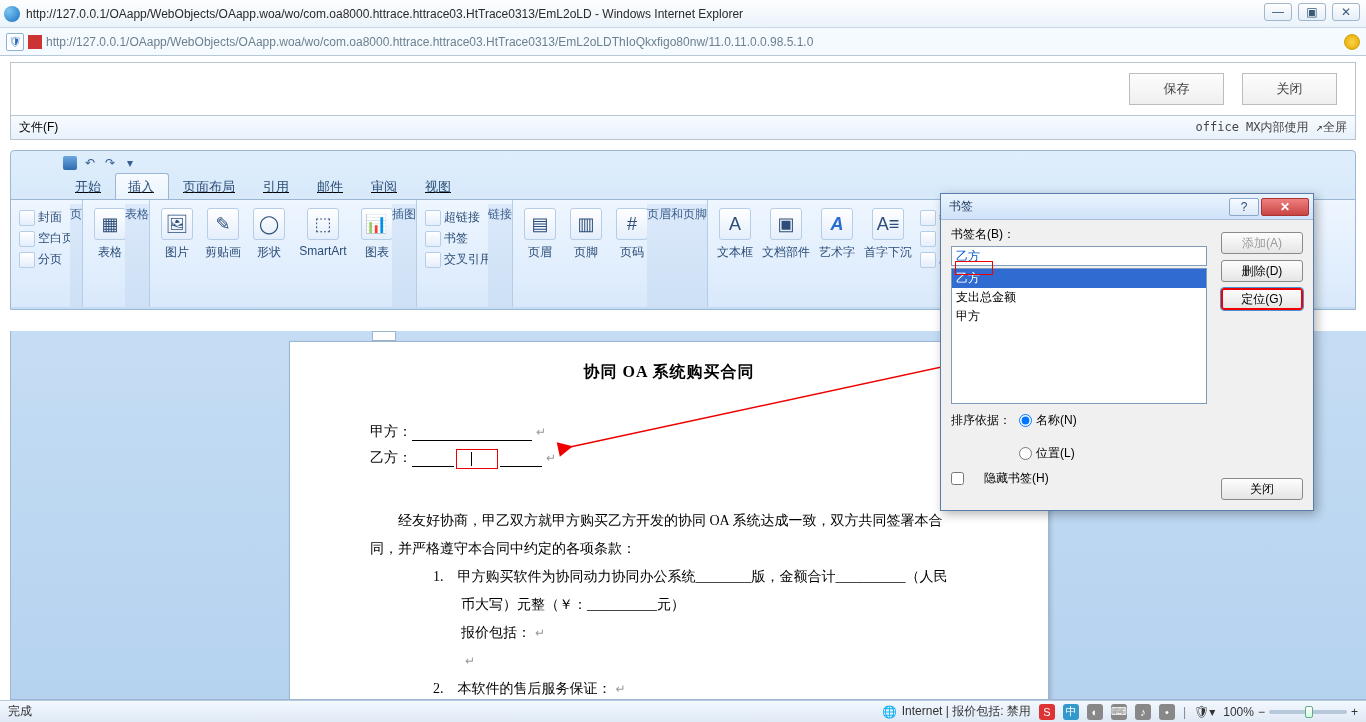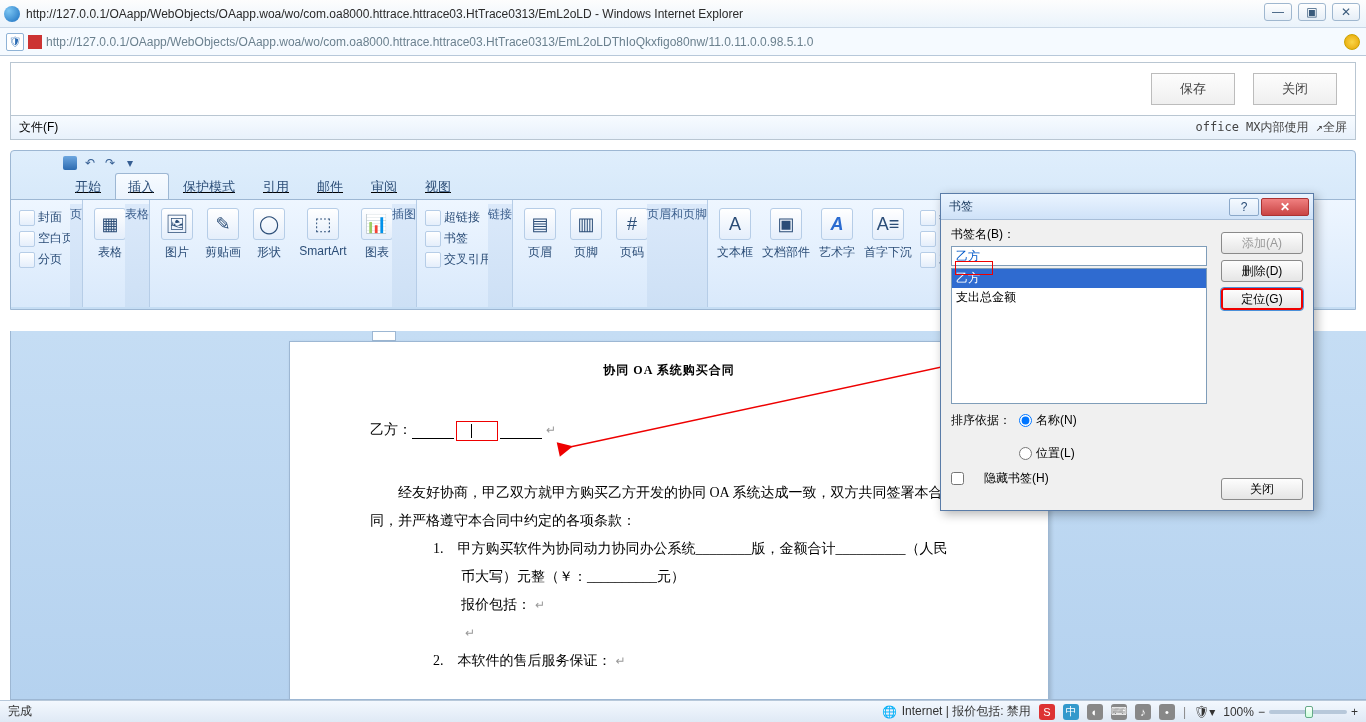--- a/index.html
+++ b/index.html
@@ -14,21 +14,21 @@
 
 
 .addr-row { height: 28px; border-bottom: 1px solid #b7c8da; display: flex; align-items: center; padding: 0 6px; background: #f5faff; }
 .addr-icon { width: 18px; height: 18px; border: 1px solid #8fb3d6; background: #fff; display: flex; align-items: center; justify-content: center; color: #2a6bb3; margin-right: 4px; border-radius: 2px; font-size: 10px; }
 .addr-fav { width: 14px; height: 14px; background: #c33; margin-right: 4px; }
 .addr-text { color: #6b818f; font-size: 12px; flex: 1; }
 .addr-end { width: 16px; height: 16px; background: radial-gradient(circle,#f9d648,#e7a300); border-radius: 50%; border: 1px solid #caa300; }
 
 
 .top-btns-row { height: 54px; border: 1px solid #b9c6d2; margin: 6px 10px 0 10px; background: #fff; display: flex; align-items: center; justify-content: flex-end; padding-right: 18px; gap: 18px; }
-.big-btn { width: 84px; height: 32px; border: 1px solid #bcbcbc; background: linear-gradient(#fdfdfd,#efefef); display: flex; align-items: center; justify-content: center; color: #444; font-size: 13px; }
+.big-btn { width: 95px; height: 32px; border: 1px solid #bcbcbc; background: linear-gradient(#fdfdfd,#efefef); display: flex; align-items: center; justify-content: center; color: #444; font-size: 13px; }
 
 
 .file-row { height: 24px; border: 1px solid #b9c6d2; border-top: none; margin: 0 10px; background: linear-gradient(#f7fbff,#e8f1fb); display: flex; align-items: center; justify-content: space-between; padding: 0 8px; font-size: 12px; }
 .file-row .right { color: #444; font-family: monospace; }
 
 
 .ribbon-wrap { margin: 10px 10px 0 10px; border: 1px solid #9db7d3; border-radius: 4px 4px 0 0; overflow: visible; background: linear-gradient(#dfeefc,#c5ddf4); height: 160px; position: relative; }
 .qat { height: 24px; display: flex; align-items: center; padding-left: 50px; gap: 2px; }
 .qat-btn { width: 18px; height: 18px; display: flex; align-items: center; justify-content: center; color: #355e93; }
 .qat-disk { width: 14px; height: 14px; background: linear-gradient(#6da7e0,#2d6bb0); border-radius: 2px; position: relative; }
@@ -42,21 +42,21 @@
 .rbtn-lg { width: 42px; display: flex; flex-direction: column; align-items: center; padding-top: 4px; gap: 4px; color: #2b4d77; font-size: 12px; }
 .rbtn-lg .ricon { width: 32px; height: 32px; background: linear-gradient(#fff,#e4eefb); border: 1px solid #b6cde7; border-radius: 3px; display: flex; align-items: center; justify-content: center; font-size: 18px; }
 .rbtn-sm-col { display: flex; flex-direction: column; gap: 2px; padding-top: 4px; }
 .rbtn-sm { display: flex; align-items: center; gap: 3px; color: #2b4d77; font-size: 12px; white-space: nowrap; padding: 1px 2px; }
 .rbtn-sm .sicon { width: 16px; height: 16px; background: linear-gradient(#fff,#e4eefb); border: 1px solid #b6cde7; border-radius: 2px; }
 
 
 .doc-area { position: absolute; left: 10px; right: -1px; top: 331px; bottom: 22px; background: linear-gradient(#c5ddf4,#b5d2ef); border: 1px solid #9db7d3; border-top: none; overflow: hidden; }
 .ruler-tab { position: absolute; left: 361px; top: 0; width: 24px; height: 10px; background: #fff; border: 1px solid #9db7d3; }
 .page { position: absolute; left: 278px; top: 10px; width: 760px; height: 900px; background: #fff; border: 1px solid #9db7d3; box-shadow: 2px 2px 4px rgba(0,0,0,.15); padding: 20px 80px; }
-.page-title { text-align: center; font-size: 12px; font-weight: bold; font-family: SimSun; margin-bottom: 40px; letter-spacing: 1px; }
+.page-title { text-align: center; font-size: 16px; font-weight: bold; font-family: SimSun; margin-bottom: 40px; letter-spacing: 1px; }
 .field-row { font-family: SimSun; font-size: 14px; margin-bottom: 6px; }
 .field-row .uline { display: inline-block; border-bottom: 1px solid #000; min-width: 120px; height: 16px; vertical-align: bottom; }
 .cursor-box { display: inline-block; border: 1px solid #e00; width: 42px; height: 20px; vertical-align: bottom; position: relative; top: 2px; margin: 0 2px; }
 .cursor-box::after { content: ""; position: absolute; left: 14px; top: 2px; width: 1px; height: 14px; background: #000; }
 .end-mark { font-family: SimSun; color: #999; font-size: 12px; margin-left: 4px; }
 .para { font-family: SimSun; font-size: 14px; line-height: 28px; text-indent: 2em; margin-top: 30px; }
 .li { font-family: SimSun; font-size: 14px; line-height: 28px; padding-left: 4.5em; }
 .li2 { font-family: SimSun; font-size: 14px; line-height: 28px; padding-left: 6.5em; }
 
 
@@ -130,21 +130,21 @@
     <div class="qat-btn">
         <span class="qat-disk"></span>
       </div>
     <div class="qat-btn">↶</div>
     <div class="qat-btn">↷</div>
     <div class="qat-btn">▾</div>
   </div>
   <div class="tabs">
     <div class="tab">开始</div>
     <div class="tab active">插入</div>
-    <div class="tab">保护模式</div>
+    <div class="tab">页面布局</div>
     <div class="tab">引用</div>
     <div class="tab">邮件</div>
     <div class="tab">审阅</div>
     <div class="tab">视图</div>
   </div>
   <div class="ribbon-body">
 
     <div class="rgroup">
       <div class="rgroup-body">
         <div class="rbtn-sm-col">
@@ -283,20 +283,21 @@
       </div>
       <div class="rgroup-label">符号</div>
     </div>
   </div>
 </div>
 
 <div class="doc-area">
   <div class="ruler-tab"></div>
   <div class="page">
     <div class="page-title">协同 OA 系统购买合同</div>
+    <div class="field-row"><span>甲方：</span><span class="uline"></span><span class="end-mark">↵</span></div>
     <div class="field-row"><span>乙方：</span><span class="uline" style="min-width:42px"></span><span class="cursor-box"></span><span class="uline" style="min-width:42px"></span><span class="end-mark">↵</span></div>
     <div style="height:4px"></div>
     <div class="para">经友好协商，甲乙双方就甲方购买乙方开发的协同 OA 系统达成一致，双方共同签署本合同，并严格遵守本合同中约定的各项条款：</div>
     <div class="li">1.　甲方购买软件为协同动力协同办公系统________版，金额合计__________（人民</div>
     <div class="li2">币大写）元整（￥：__________元）</div>
     <div class="li2"><span>报价包括：</span><span class="end-mark">↵</span></div>
     <div class="li2"><span class="end-mark">↵</span></div>
     <div class="li"><span>2.　本软件的售后服务保证：</span><span class="end-mark">↵</span></div>
 
   </div>
@@ -309,20 +310,21 @@
       <div class="dlg-tbtn">?</div>
       <div class="dlg-tbtn close">✕</div>
     </div>
   </div>
   <div class="dlg-body">
     <div class="dlg-label"><span>书签名(B)：</span></div>
     <input class="dlg-input" value="乙方" style="">
     <div class="dlg-list">
       <div class="dlg-list-item sel">乙方</div>
       <div class="dlg-list-item">支出总金额</div>
+      <div class="dlg-list-item">甲方</div>
     </div>
     <div class="dlg-sort">
       <span>排序依据：</span>
       <div class="dlg-sort-opts">
         <label>
             <input type="radio" checked="" style=""> 
             <span>名称(N)</span>
           </label>
         <label>
             <input type="radio" style=""> 

